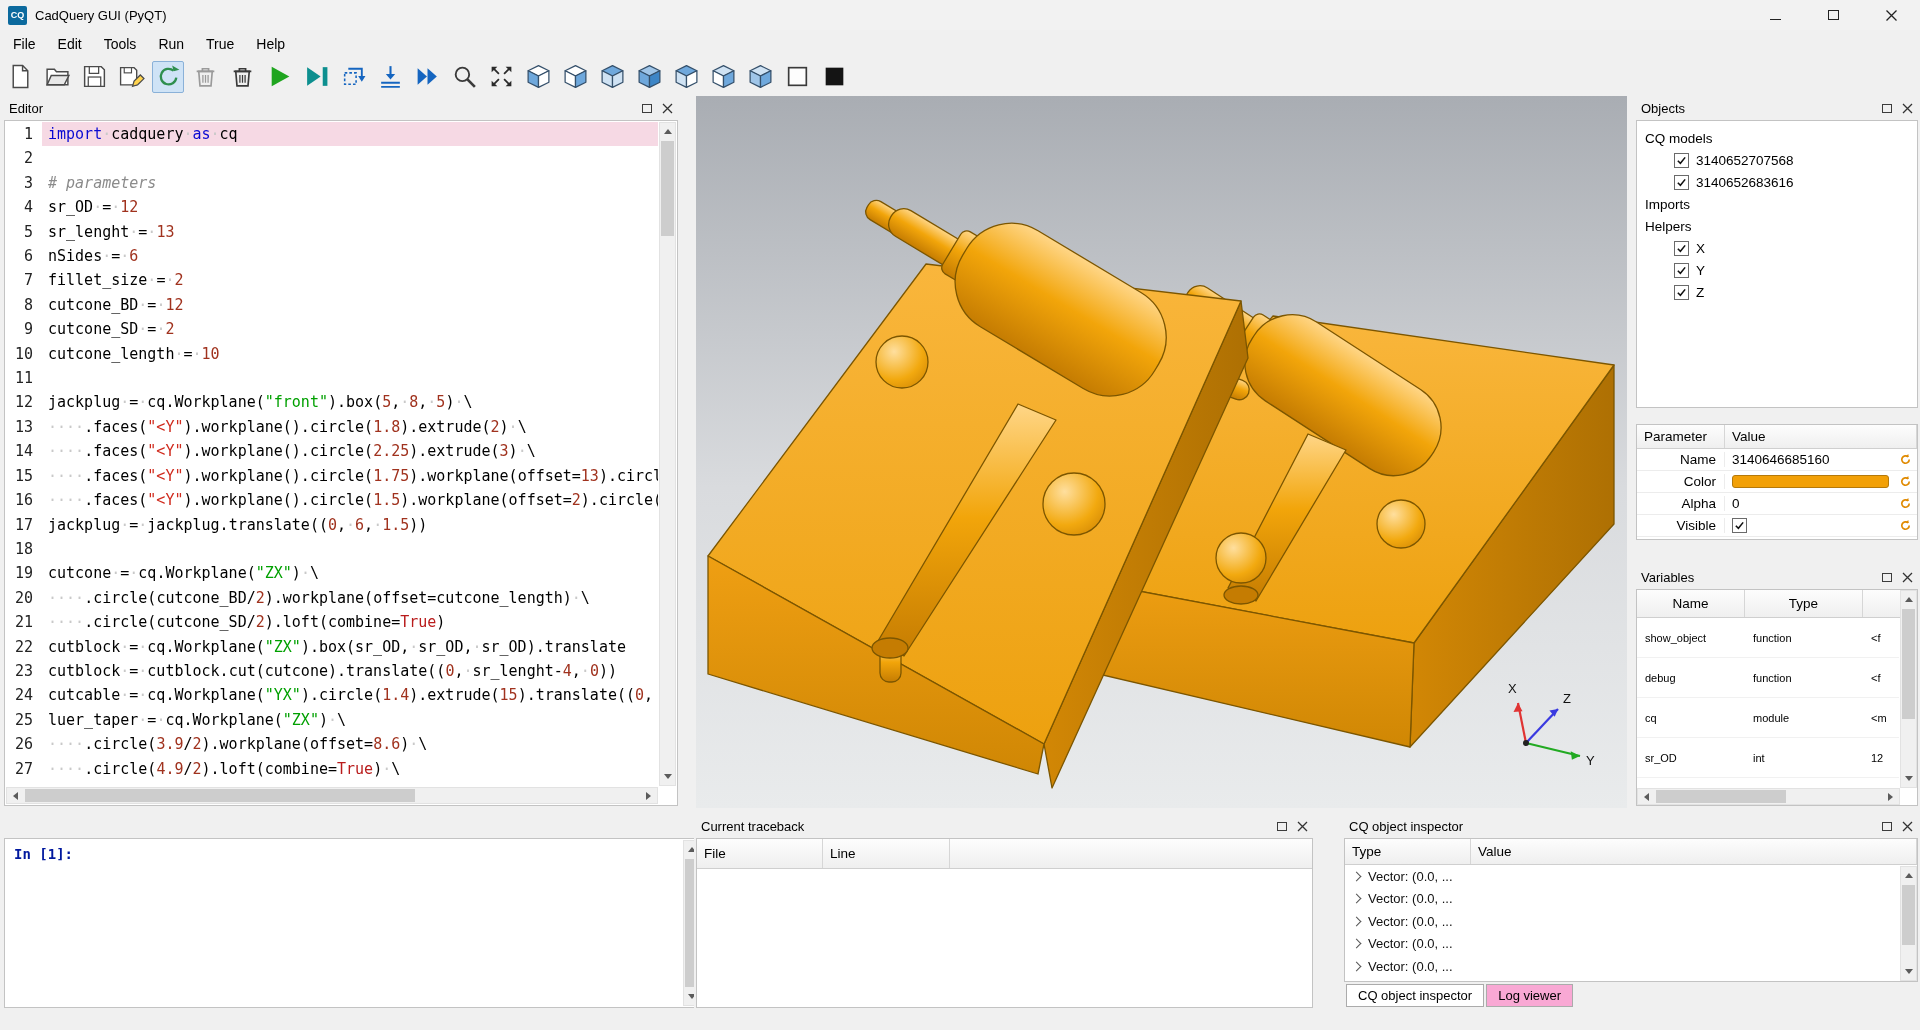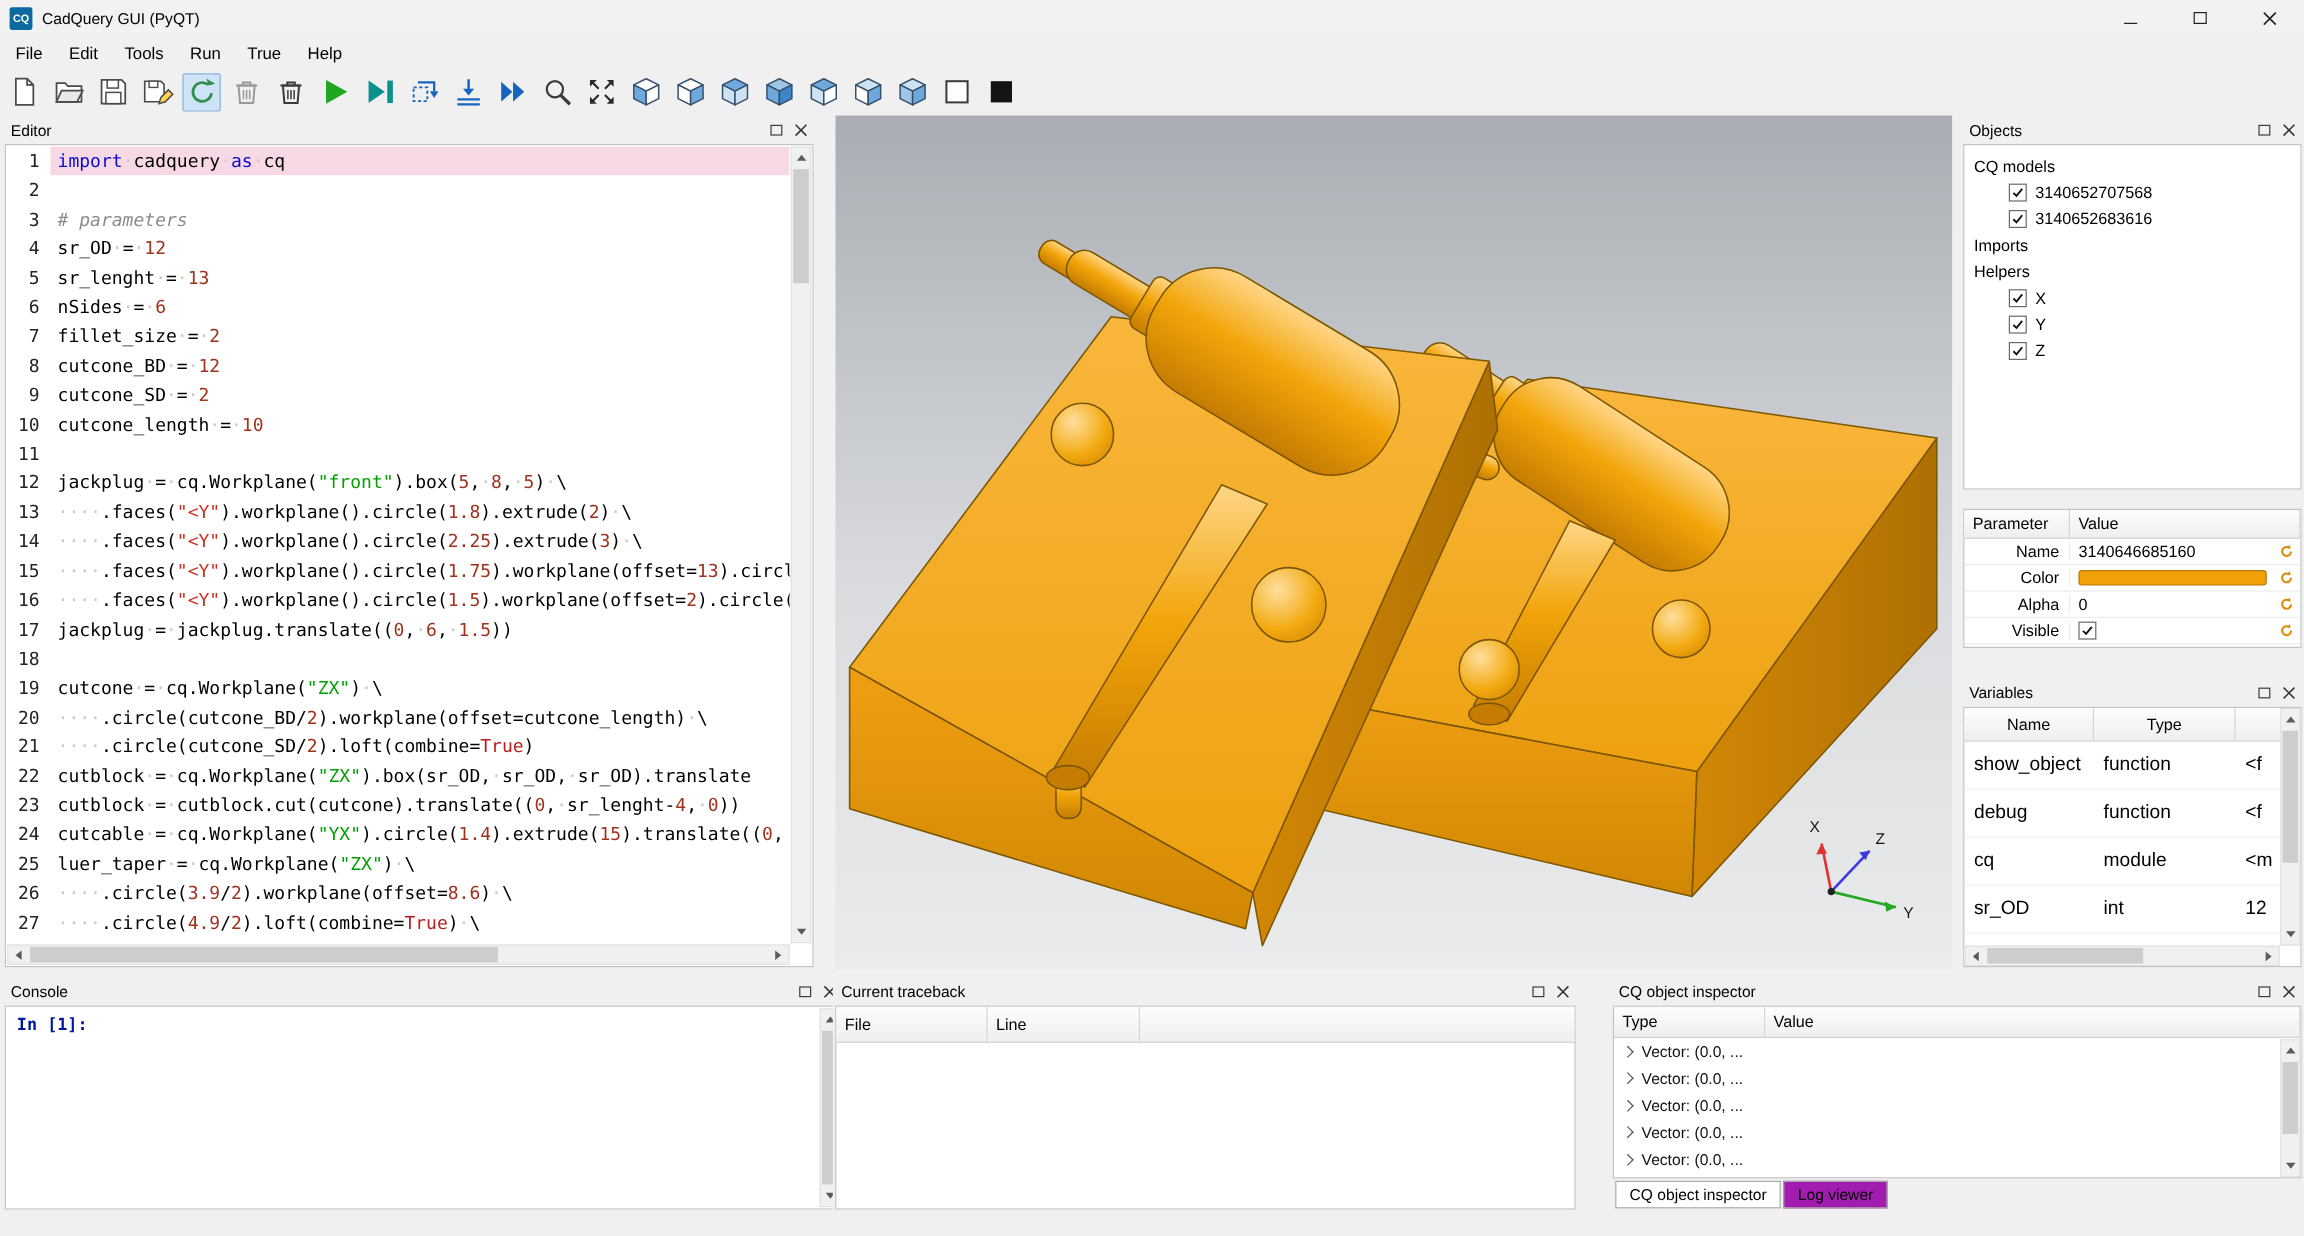--- a/index.html
+++ b/index.html
@@ -55,30 +55,30 @@
 .props-head{display:grid;grid-template-columns:88px 1fr;background:linear-gradient(#fdfdfd,#efefef);border-bottom:1px solid #cfcfcf}
 .props-head>div{padding:4px 7px;border-right:1px solid #d6d6d6}
 .prop-row{display:grid;grid-template-columns:88px 1fr 24px;height:22px;align-items:center;border-bottom:1px solid #ececec}
 .prop-name{text-align:right;padding-right:8px;border-right:1px solid #ececec}
 .prop-value{padding-left:7px;display:flex;align-items:center}
 .swatch{flex:1;height:13px;margin-right:4px;border:1px solid #b5790a;border-radius:3px}
 .reset-ic{display:flex;align-items:center;justify-content:center}
 .vars-head,.var-row{display:grid;grid-template-columns:108px 118px 1fr}
 .vars-head{background:linear-gradient(#fdfdfd,#efefef);border-bottom:1px solid #cfcfcf;font-size:13.5px}
 .vars-head>div{padding:6px 6px;border-right:1px solid #d6d6d6;text-align:center}
-.var-row{height:40px;align-items:center;font-size:16px;border-bottom:1px solid #f1f1f1}
+.var-row{height:40px;align-items:center;font-size:11px;border-bottom:1px solid #f1f1f1}
 .var-row>div{padding-left:8px;overflow:hidden;white-space:nowrap}
 .tb-head{display:grid;grid-template-columns:126px 127px 1fr;background:linear-gradient(#fdfdfd,#efefef);border-bottom:1px solid #cfcfcf;font-size:13.5px}
 .tb-head>div{padding:7px 7px;border-right:1px solid #d6d6d6}
 .insp-head{display:grid;grid-template-columns:126px 1fr;background:linear-gradient(#fdfdfd,#efefef);border-bottom:1px solid #cfcfcf;font-size:13.5px}
 .insp-head>div{padding:5px 7px;border-right:1px solid #d6d6d6}
 .insp-row{display:flex;align-items:center;height:22.5px;font-size:13px;color:#111}
 .chev{width:7px;height:7px;border-top:1.6px solid #555;border-right:1.6px solid #555;transform:rotate(45deg);margin:0 8px;flex:none}
 .tabs{position:absolute;left:4px;bottom:3px;display:flex;gap:2px}
-.tab{padding:3px 11px;font-size:13px;border:1px solid #ababab;background:#a21caf}
+.tab{padding:3px 11px;font-size:13px;border:1px solid #ababab;background:#f9a8d4}
 .tab.active{background:#fff}
 .console-text{font-family:"DejaVu Sans Mono",monospace;font-size:14px;font-weight:bold;color:#00189e;padding:7px 9px}
 .closex svg{display:block}
 </style>
 </head>
 <body>
 
 <div class="titlebar">
   <div class="app-icon">CQ</div>
   <span class="title-text">CadQuery GUI (PyQT)</span>
@@ -614,31 +614,20 @@
         </div>
       <div class="sb-thumb" style="left:18px;width:130px;top:1px;bottom:1px"></div>
       <div class="sb-btn" style="right:0;top:0">
           <span class="tri tri-right"></span>
         </div>
     </div>
   </div>
 </div>
 
 <div class="panel" style="left:2px;top:814px;width:702px;height:196px">
-  <div class="panel-header">
-    <span>Console</span>
-    <span class="dock-btns">
-      <span class="float-glyph"></span>
-      <span class="closex">
-          <svg width="11" height="11">
-            <path d="M1 1l9 9M10 1l-9 9" stroke="#333" stroke-width="1.3"></path>
-          </svg>
-        </span>
-    </span>
-  </div>
   <div class="panel-body">
     <div class="console-text">In [1]:</div>
     <div class="sb" style="top:1px;right:1px;bottom:1px;width:17px">
       <div class="sb-btn" style="top:0;left:0">
           <span class="tri tri-up"></span>
         </div>
       <div class="sb-thumb" style="top:18px;bottom:18px;left:1px;right:1px"></div>
       <div class="sb-btn" style="bottom:0;left:0">
           <span class="tri tri-down"></span>
         </div>

